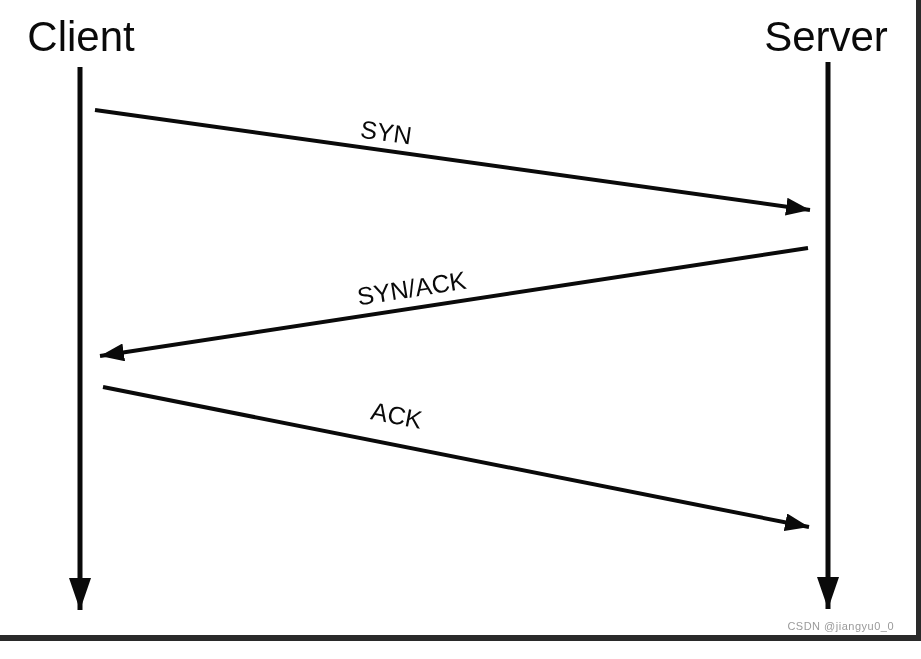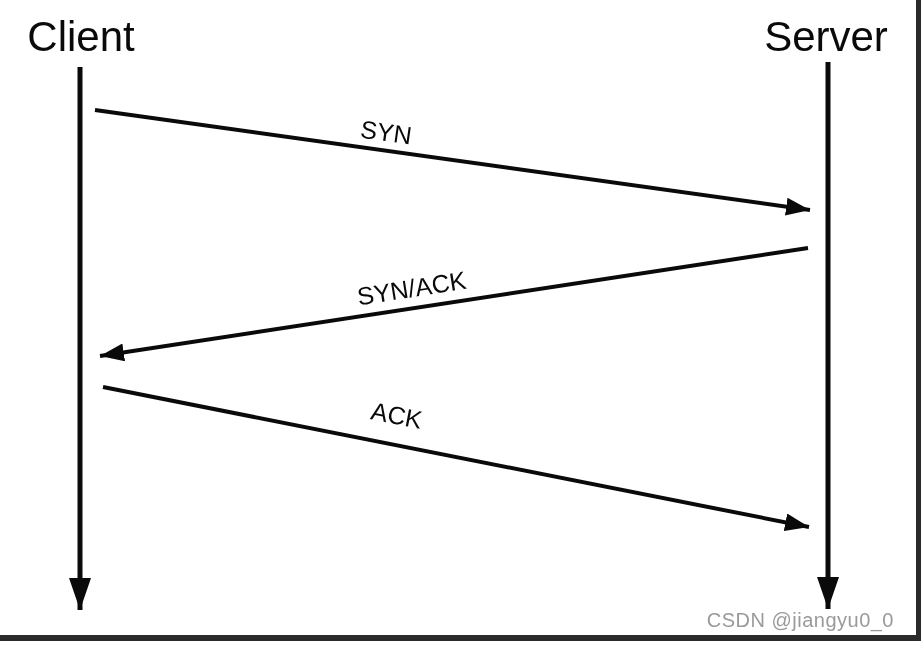--- a/index.html
+++ b/index.html
@@ -40,21 +40,21 @@
   }
   .msg-label {
     fill: #0a0a0a;
     font-size: 25px;
     font-family: "Liberation Sans", sans-serif;
   }
   .watermark {
     position: absolute;
     right: 27px;
     bottom: 9px;
-    font-size: 20px;
+    font-size: 11px;
     letter-spacing: 0.5px;
     color: #9a9a9a;
     font-family: "Liberation Sans", sans-serif;
   }
 </style>
 </head>
 <body>
 
 <div class="canvas">
 

